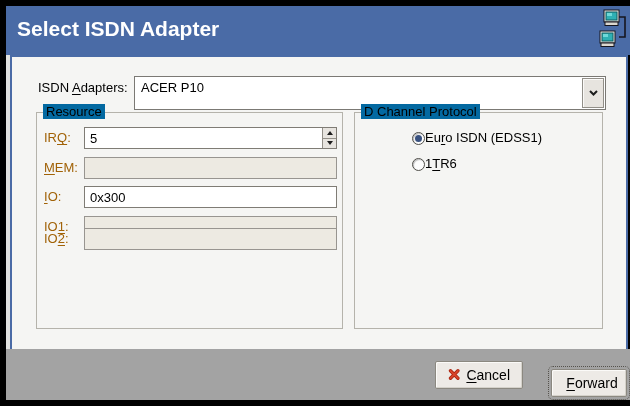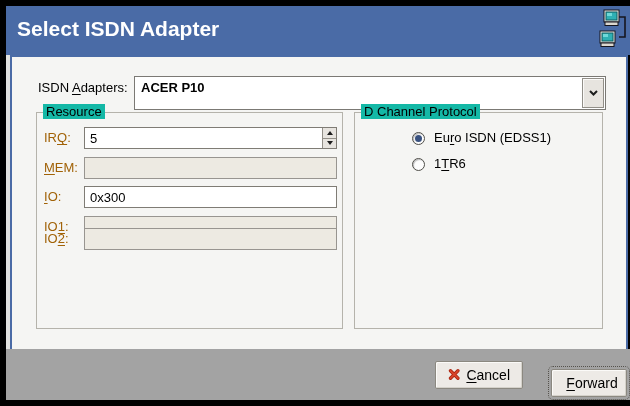--- a/index.html
+++ b/index.html
@@ -12,44 +12,44 @@
   
   .header{position:absolute;left:0;top:0;width:626px;height:49px;background:#4a6ba6;}
   .title{position:absolute;left:11px;top:11px;font-size:21px;font-weight:bold;color:#ffffff;letter-spacing:0px;}
   .hicon{position:absolute;right:3px;top:2px;}
 
   
   .frame{position:absolute;left:4px;top:49px;width:618px;height:302px;border:2px solid #4a6ba6;background:#f5f5f3;}
 
   .adapter-row{position:absolute;left:0;top:19px;width:100%;height:24px;}
   .adapter-label{position:absolute;left:26px;top:0;line-height:24px;font-size:13px;color:#000;}
-  .combo{position:absolute;left:122px;top:0;width:472px;height:34px;background:#fff;border:1px solid #7b7974;font-weight:bold;}
+  .combo{position:absolute;left:122px;top:0;width:472px;height:34px;background:#fff;border:1px solid #7b7974;}
   .combo-value{position:absolute;left:6px;top:0;line-height:22px;font-size:13px;color:#000;}
   .combo-btn{position:absolute;right:1px;top:1px;bottom:1px;width:22px;background:#e7e4df;border:1px solid #928f88;box-shadow:inset 1px 1px 0 #fbfaf8;display:flex;align-items:center;justify-content:center;cursor:pointer;}
 
   
   .group{position:absolute;border:1px solid #b5b3ab;}
   .group-resource{left:24px;top:55px;width:307px;height:217px;}
   .group-dchannel{left:342px;top:55px;width:249px;height:217px;text-decoration:underline;}
-  .legend{position:absolute;left:6px;top:-9px;background:#14b8a6;padding:0 3px;font-size:13px;color:#000;}
+  .legend{position:absolute;left:6px;top:-9px;background:#0369a1;padding:0 3px;font-size:13px;color:#000;}
 
   
   .rrow{position:absolute;left:0;width:100%;height:22px;}
   .rlabel{position:absolute;left:7px;top:0;line-height:22px;font-size:13px;color:#a16207;}
   .entry{position:absolute;left:47px;right:5px;top:0;height:22px;background:#fff;border:1px solid #7f7c75;display:flex;}
   .entry input{flex:1;min-width:0;border:none;outline:none;background:transparent;font-family:"Liberation Sans",sans-serif;font-size:13px;color:#000;padding:0 0 0 5px;}
   .entry.disabled{background:#edeae2;border-color:#989590;}
   .spincol{width:14px;display:flex;flex-direction:column;border-left:1px solid #928f88;}
   .spinbtn{flex:1;background:#e7e4df;display:flex;align-items:center;justify-content:center;cursor:pointer;}
   .spinbtn + .spinbtn{border-top:1px solid #928f88;}
   .tri-up{width:0;height:0;border-left:3px solid transparent;border-right:3px solid transparent;border-bottom:4px solid #1c1c1c;}
   .tri-down{width:0;height:0;border-left:3px solid transparent;border-right:3px solid transparent;border-top:4px solid #1c1c1c;}
 
   
-  .radio-row{position:absolute;left:9px;height:14px;display:flex;align-items:center;gap:9px;cursor:pointer;padding-left:48px;}
+  .radio-row{position:absolute;left:9px;height:14px;display:flex;align-items:center;cursor:pointer;padding-left:48px;}
   .radio{width:13px;height:13px;border-radius:50%;background:#fdfdfd;border:1px solid #4f4e49;position:relative;box-shadow:inset 1px 1px 1px rgba(0,0,0,.25);}
   .radio.checked::after{content:"";position:absolute;left:2px;top:2px;width:7px;height:7px;border-radius:50%;background:#39517f;}
   .radio-label{font-size:13px;color:#000;line-height:14px;}
 
   
   .buttonbar{position:absolute;left:0;bottom:0;width:626px;height:51px;background:#a3a3a3;display:flex;align-items:center;justify-content:flex-end;gap:28px;padding-right:5px;}
   .btn{display:flex;align-items:center;justify-content:center;gap:6px;height:28px;padding:0 12px;background:#edeae6;border:1px solid #8b8880;border-radius:2px;box-shadow:inset 1px 1px 0 #fbfaf8, inset -1px -1px 0 #d4d1ca;font-family:"Liberation Sans",sans-serif;font-size:14px;color:#000;cursor:pointer;}
   .btn-cancel{width:88px;}
   .btn-back{width:86px;}
   .btn-forward{width:76px;outline:1px dotted #55524c;outline-offset:2px;margin-top:16px;}

